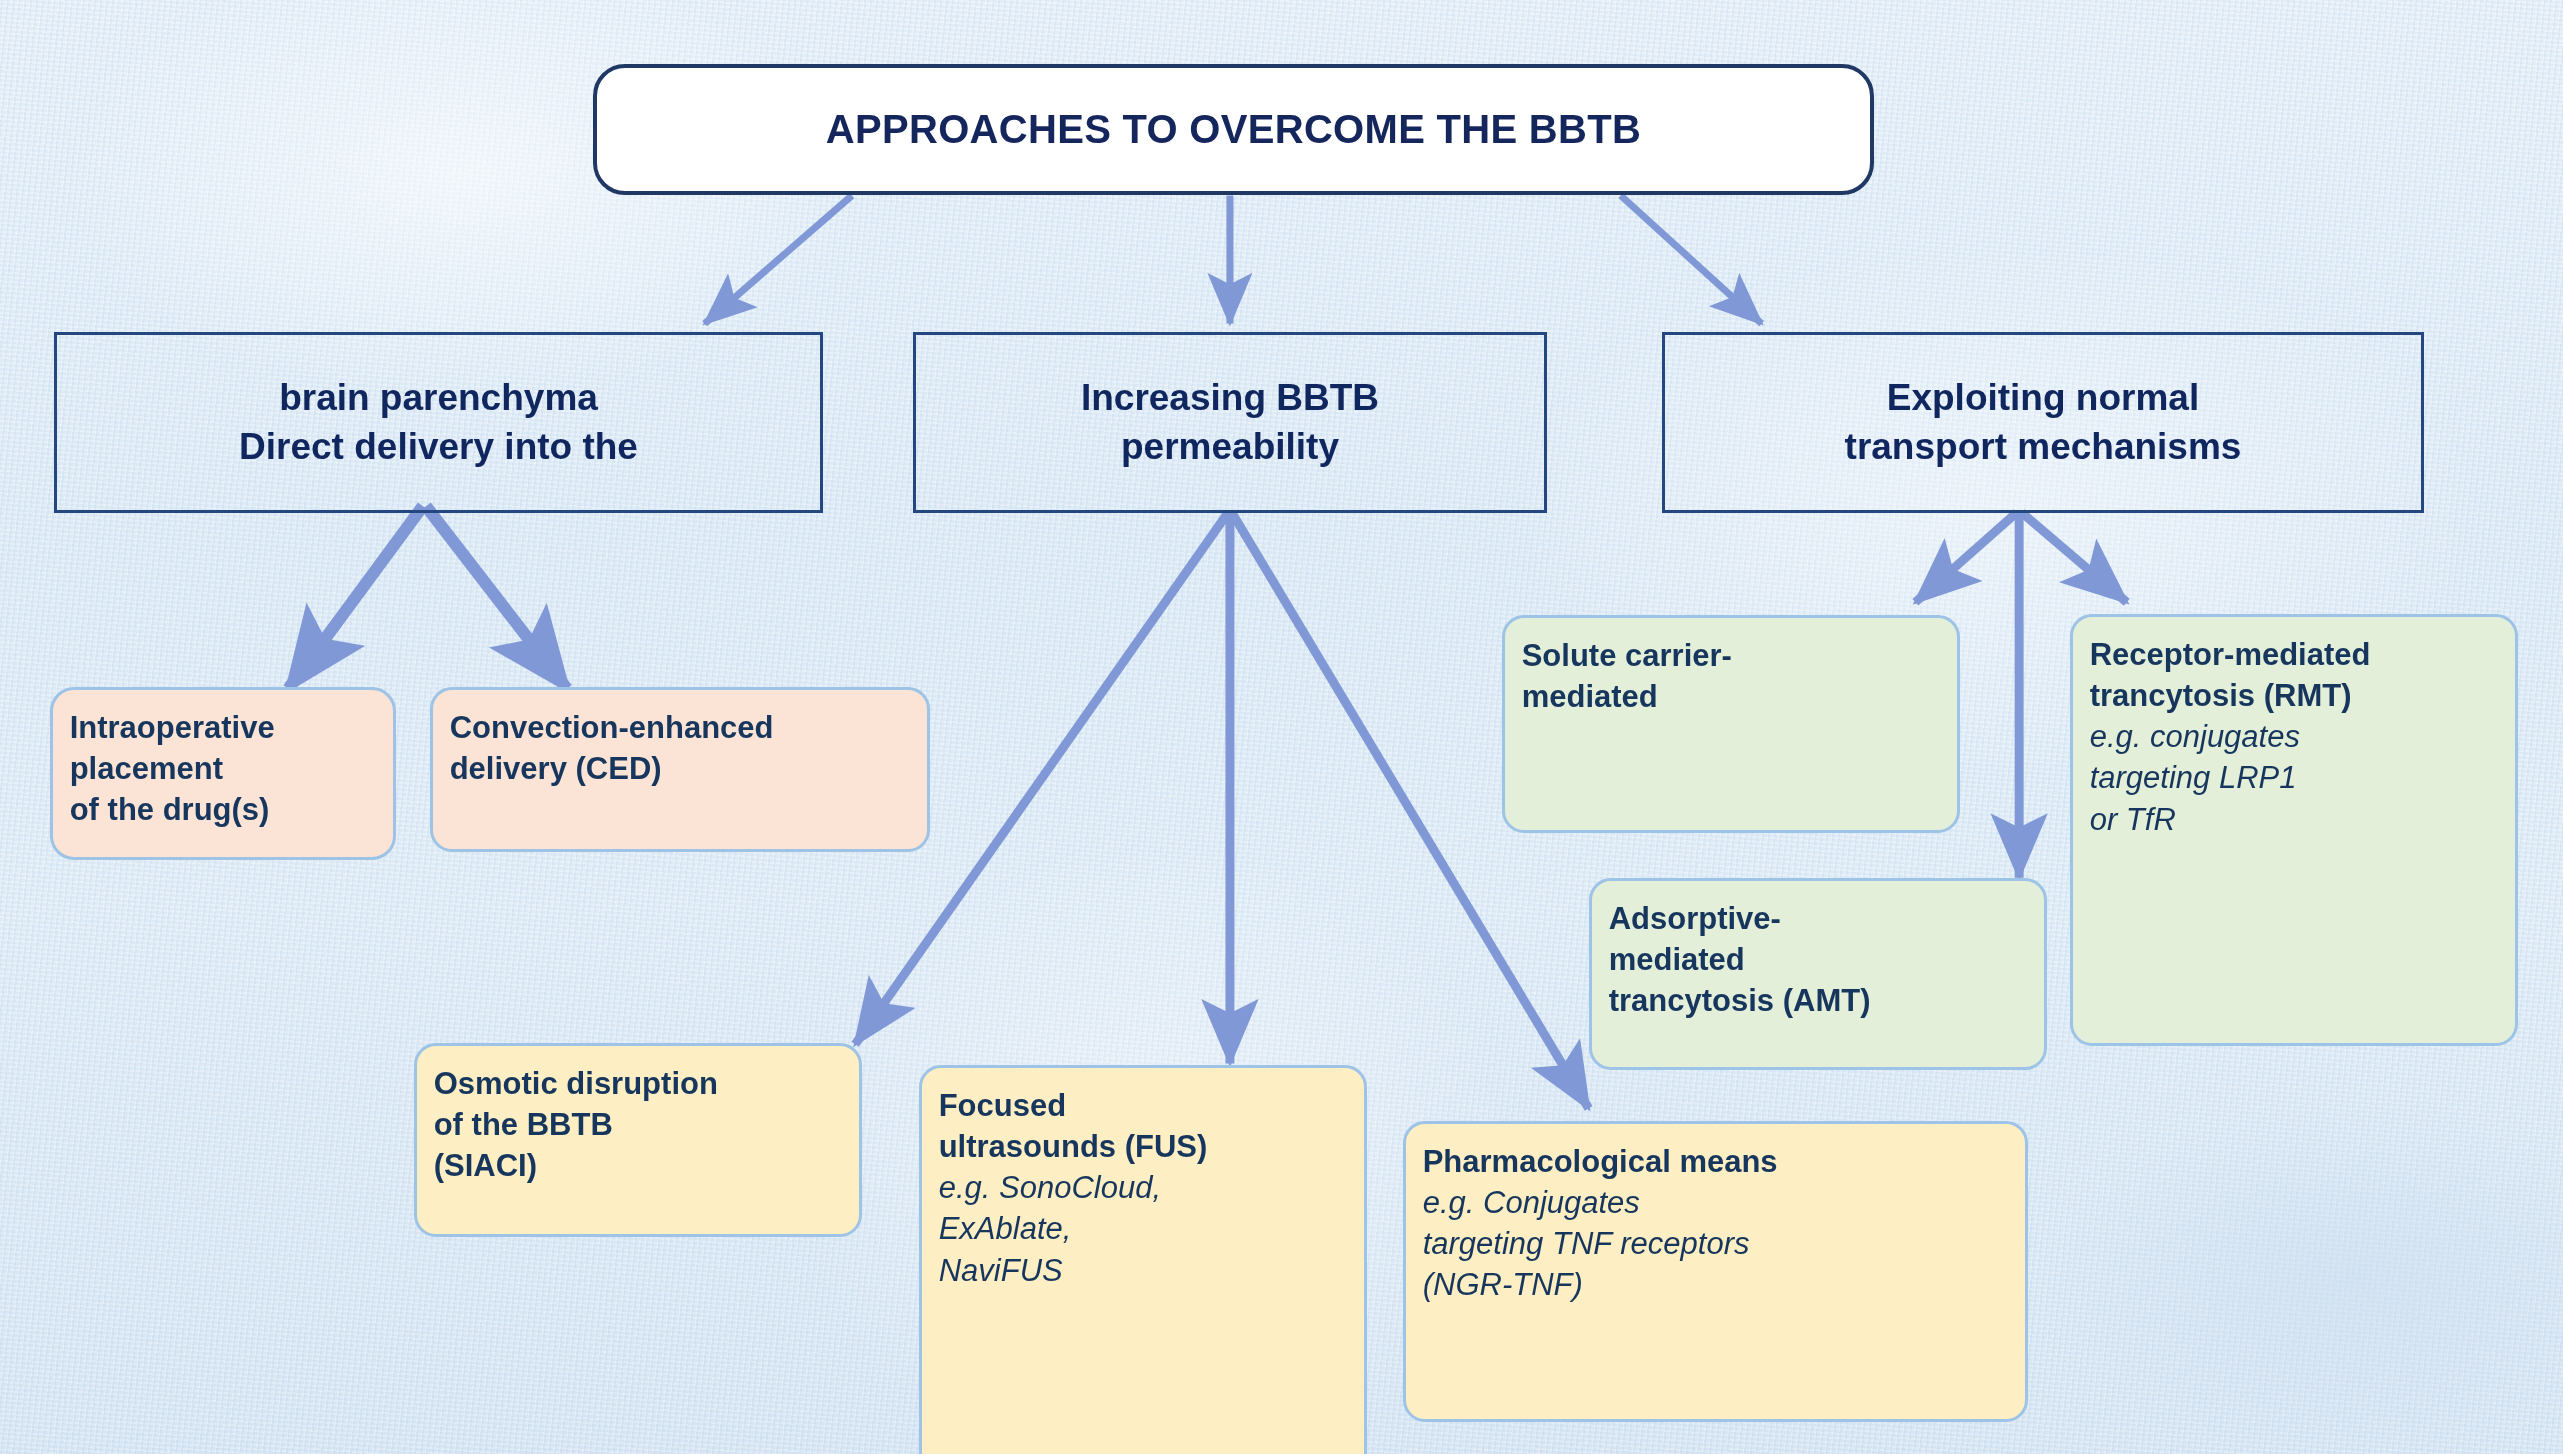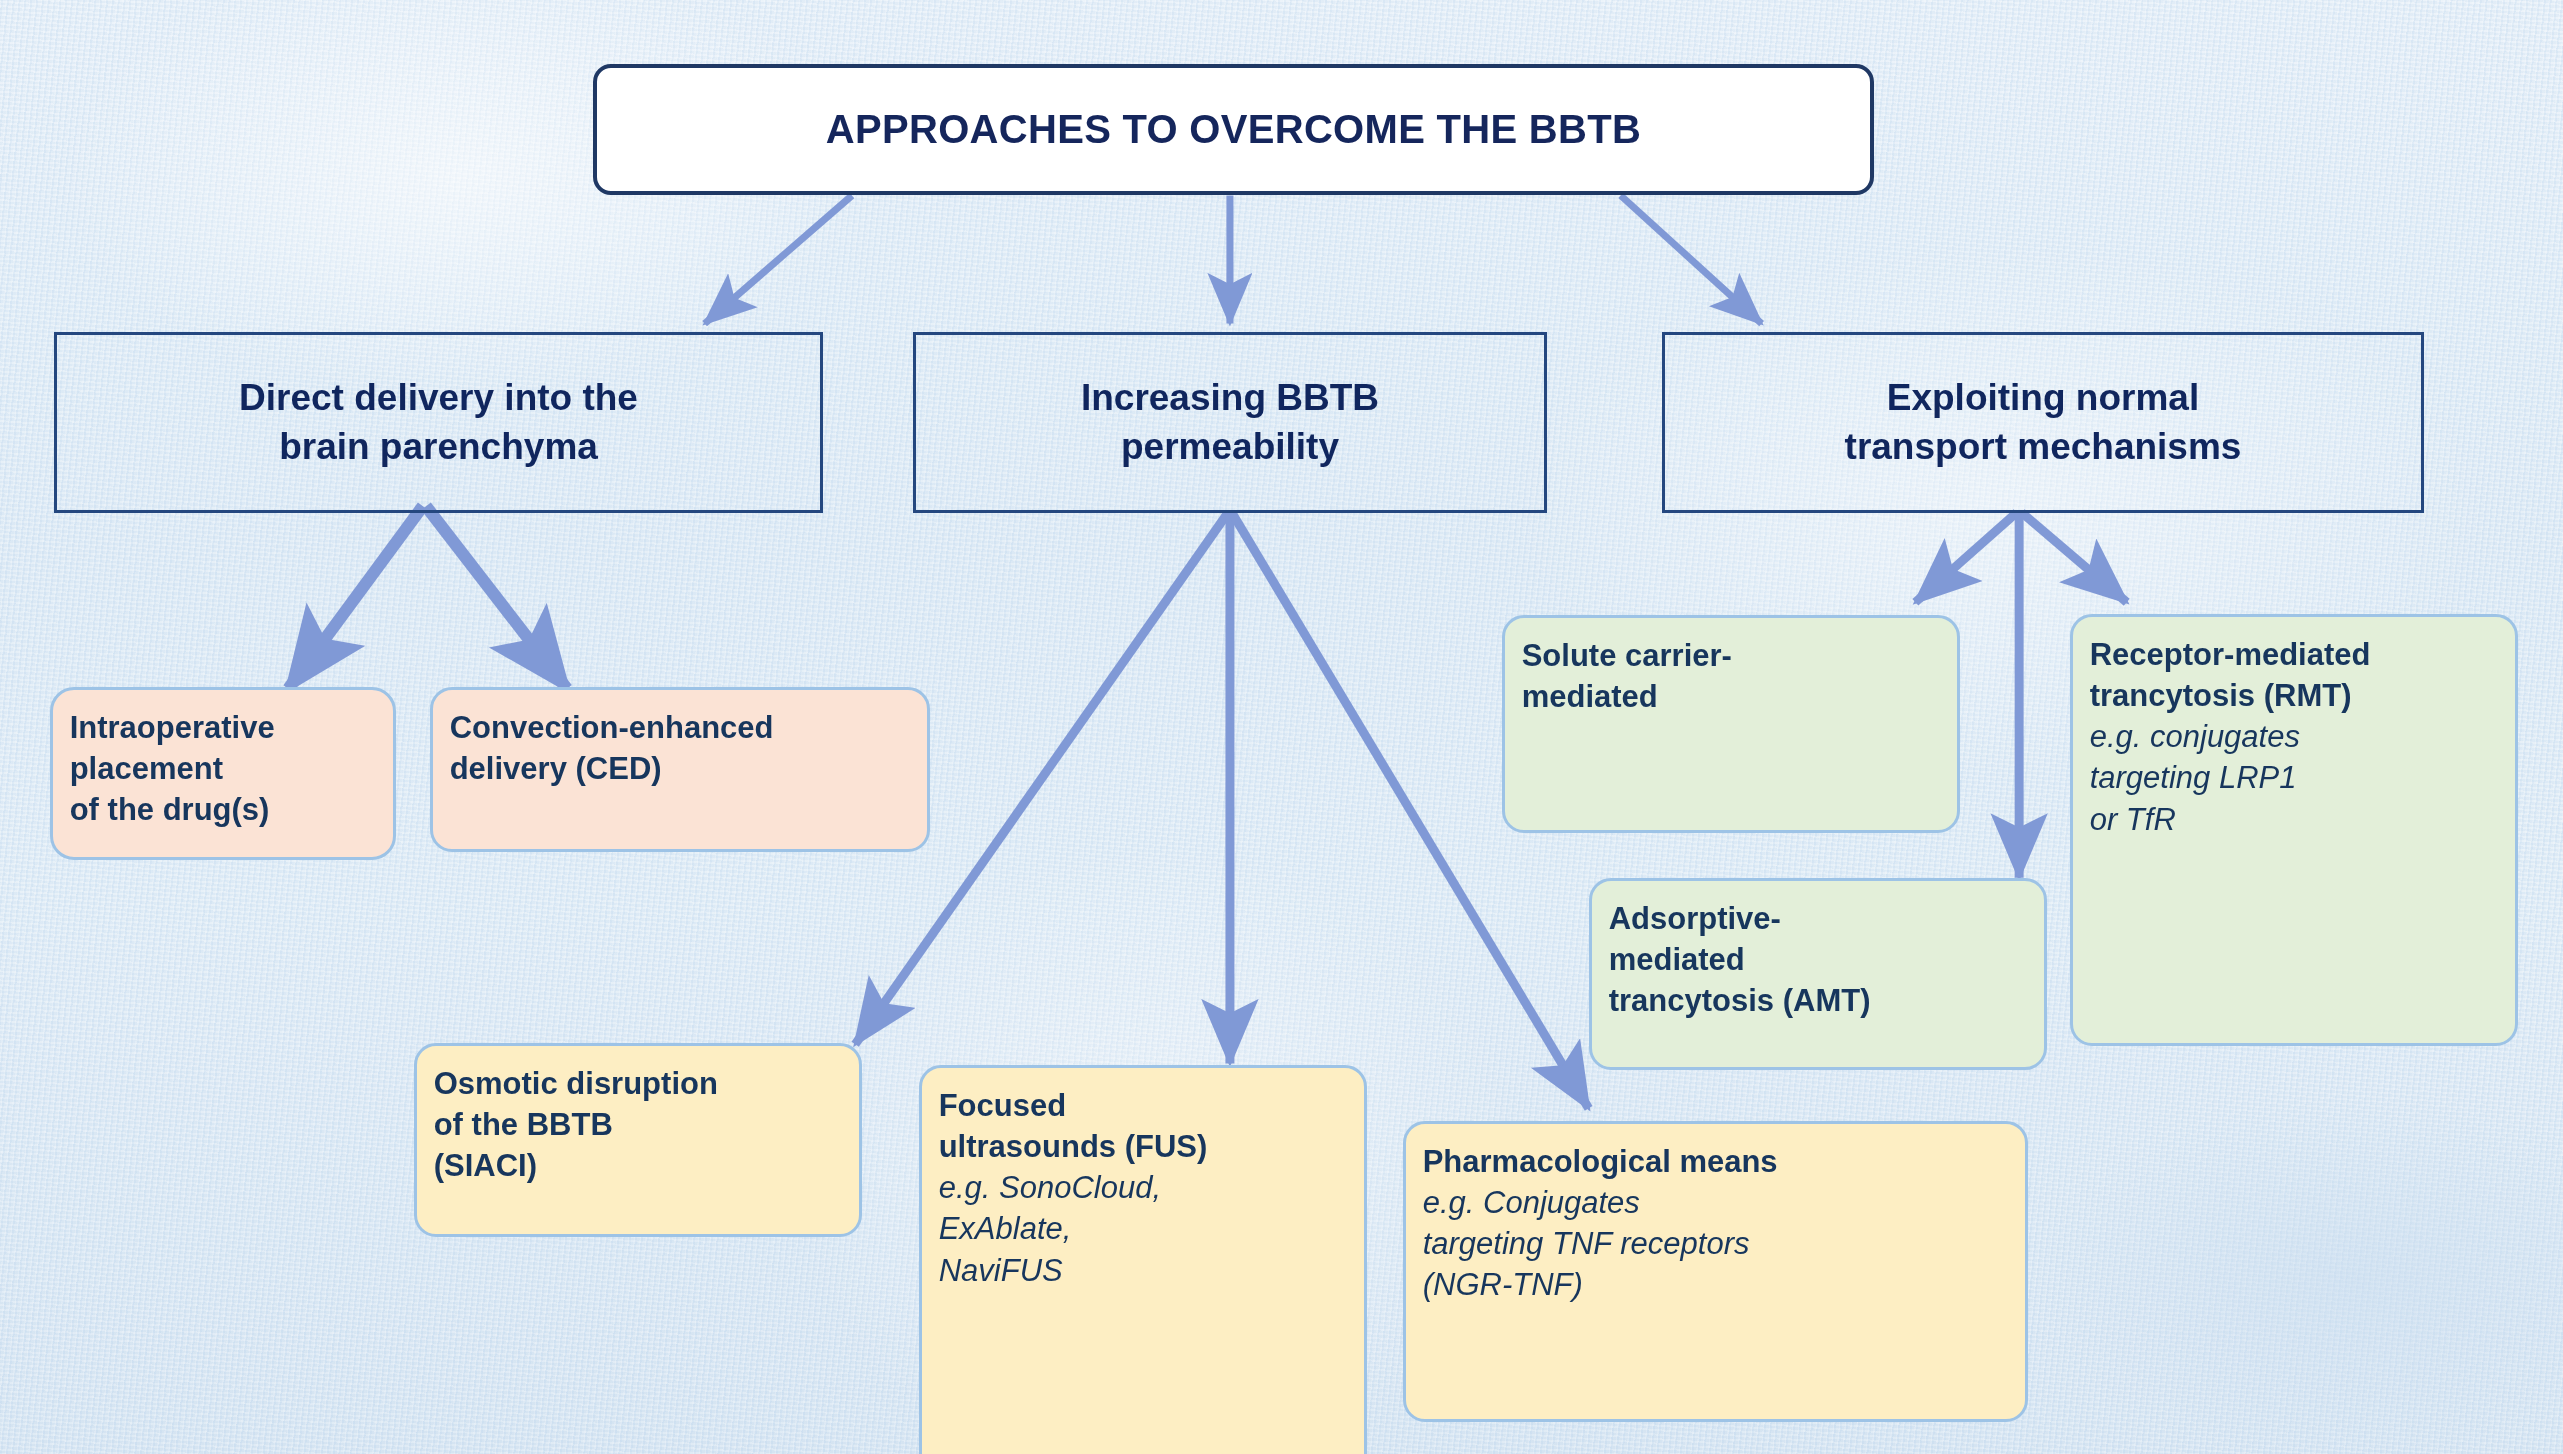--- a/index.html
+++ b/index.html
@@ -36,21 +36,21 @@
   .box {
     position: absolute;
     box-sizing: border-box;
     color: #15355f;
   }
 
   
   .title-box {
     background: #ffffff;
     border: 4.5px solid #1f3864;
-    border-radius: 18px;
+    border-radius: 32px;
     display: flex;
     align-items: center;
     justify-content: center;
   }
   .title-text {
     font-size: 40px;
     font-weight: bold;
     letter-spacing: 0.3px;
     color: #15265c;
     text-align: center;
@@ -127,22 +127,22 @@
     <line x1="3152" y1="800" x2="3152" y2="1370" stroke="#8099d6" stroke-width="14" marker-end="url(#ah-thin)"></line>
     <line x1="3156" y1="800" x2="3320" y2="940" stroke="#8099d6" stroke-width="14" marker-end="url(#ah-thin)"></line>
   </svg>
 
   <div class="box title-box" style="left:593px; top:64px; width:1281px; height:131px;">
     <div class="title-text">APPROACHES TO OVERCOME THE BBTB</div>
   </div>
 
   <div class="box cat-box" style="left:54px; top:332px; width:769px; height:181px;">
     <div class="cat-text">
+      <div>brain parenchyma</div>
       <div>Direct delivery into the</div>
-      <div>brain parenchyma</div>
     </div>
   </div>
 
   <div class="box cat-box" style="left:913px; top:332px; width:634px; height:181px;">
     <div class="cat-text">
       <div>Increasing BBTB</div>
       <div>permeability</div>
     </div>
   </div>
 

